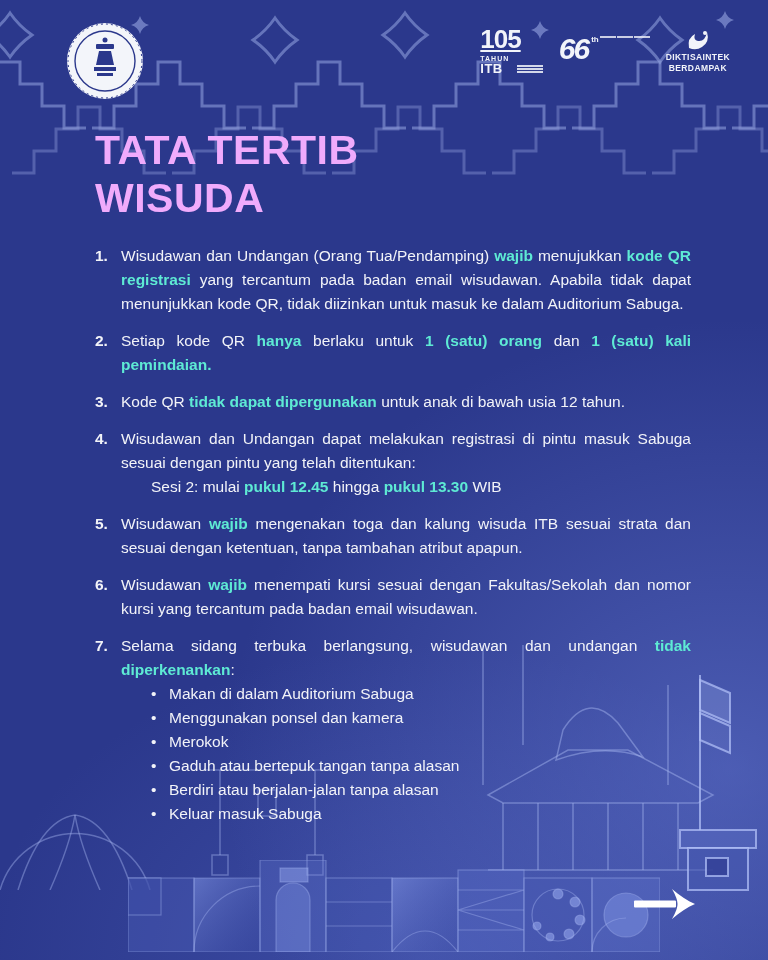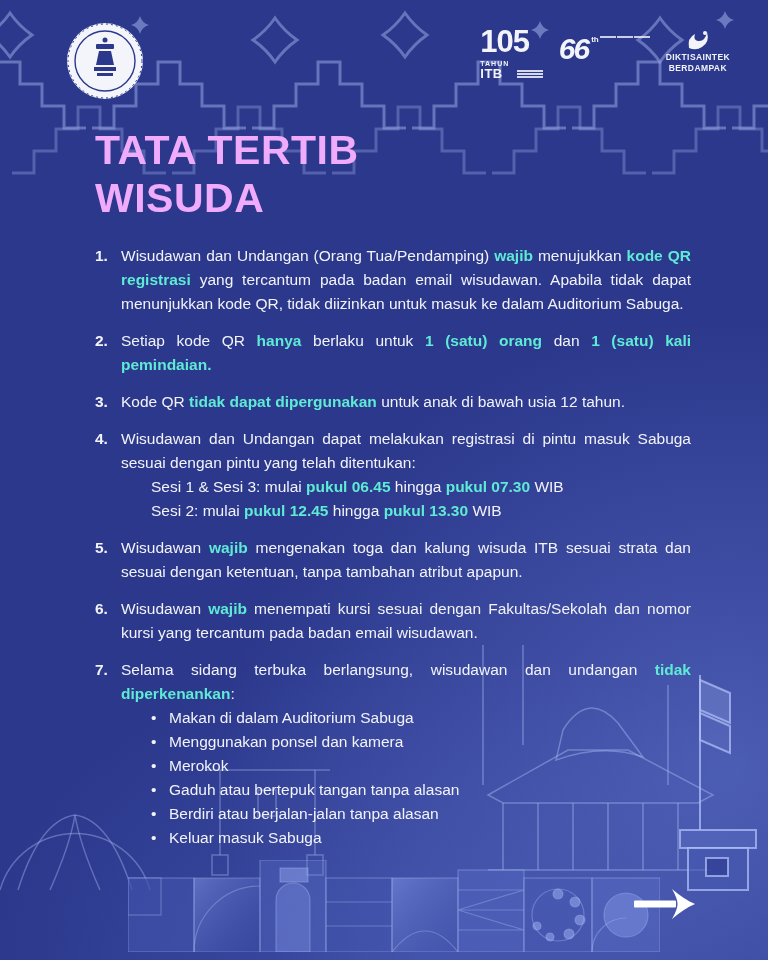--- a/index.html
+++ b/index.html
@@ -12,21 +12,21 @@
       #2B388C;
     color:#F2F3F8;
   }
   .deco{position:absolute;pointer-events:none;}
   .deco svg{display:block;}
 
   
   .seal{position:absolute;left:66px;top:22px;}
   .logo-row{position:absolute;right:38px;top:26px;display:flex;align-items:flex-start;gap:16px;color:#F2F4FA;}
   .logo105{display:flex;flex-direction:column;line-height:1;}
-  .logo105 .big{font-size:31px;font-weight:bold;letter-spacing:-1px;}
+  .logo105 .big{font-size:26px;font-weight:bold;letter-spacing:-1px;text-decoration:underline;}
   .logo105 .cap1{font-size:7px;font-weight:bold;letter-spacing:1px;margin-top:3px;}
   .logo105 .cap2row{display:flex;align-items:flex-end;gap:14px;}
   .logo105 .cap2{font-size:13px;font-weight:bold;letter-spacing:.5px;}
   .microlines{display:flex;flex-direction:column;gap:1px;margin-bottom:2px;}
   .microlines i{display:block;width:26px;height:2px;background:rgba(242,244,250,.85);}
   .logo66{display:flex;line-height:1;margin-top:8px;}
   .logo66 .big{font-size:30px;font-weight:bold;font-style:italic;letter-spacing:-2px;}
   .logo66 .side{display:flex;flex-direction:row;gap:1px;margin-left:3px;margin-top:2px;}
   .logo66 .th{font-size:8px;font-weight:bold;}
   .logo66 .side i{display:block;width:16px;height:2px;background:rgba(242,244,250,.8);}
@@ -242,21 +242,20 @@
     <li>
       <span class="num">3.</span>
       <div class="body">
           <p><span>Kode QR </span><span class="hl">tidak dapat dipergunakan</span><span> untuk anak di bawah usia 12 tahun.</span></p>
         </div>
     </li>
     <li>
       <span class="num">4.</span>
       <div class="body">
         <p><span>Wisudawan dan Undangan dapat melakukan registrasi di pintu masuk Sabuga sesuai dengan pintu yang telah ditentukan:</span></p>
-        <p class="subline"><span>Sesi 1 &amp; Sesi 3: mulai </span><span class="hl">pukul 06.45</span><span> hingga </span><span class="hl">pukul 07.30</span><span> WIB</span></p>
         <p class="subline"><span>Sesi 2: mulai </span><span class="hl">pukul 12.45</span><span> hingga </span><span class="hl">pukul 13.30</span><span> WIB</span></p>
       </div>
     </li>
     <li>
       <span class="num">5.</span>
       <div class="body">
           <p><span>Wisudawan </span><span class="hl">wajib</span><span> mengenakan toga dan kalung wisuda ITB sesuai strata dan sesuai dengan ketentuan, tanpa tambahan atribut apapun.</span></p>
         </div>
     </li>
     <li>

